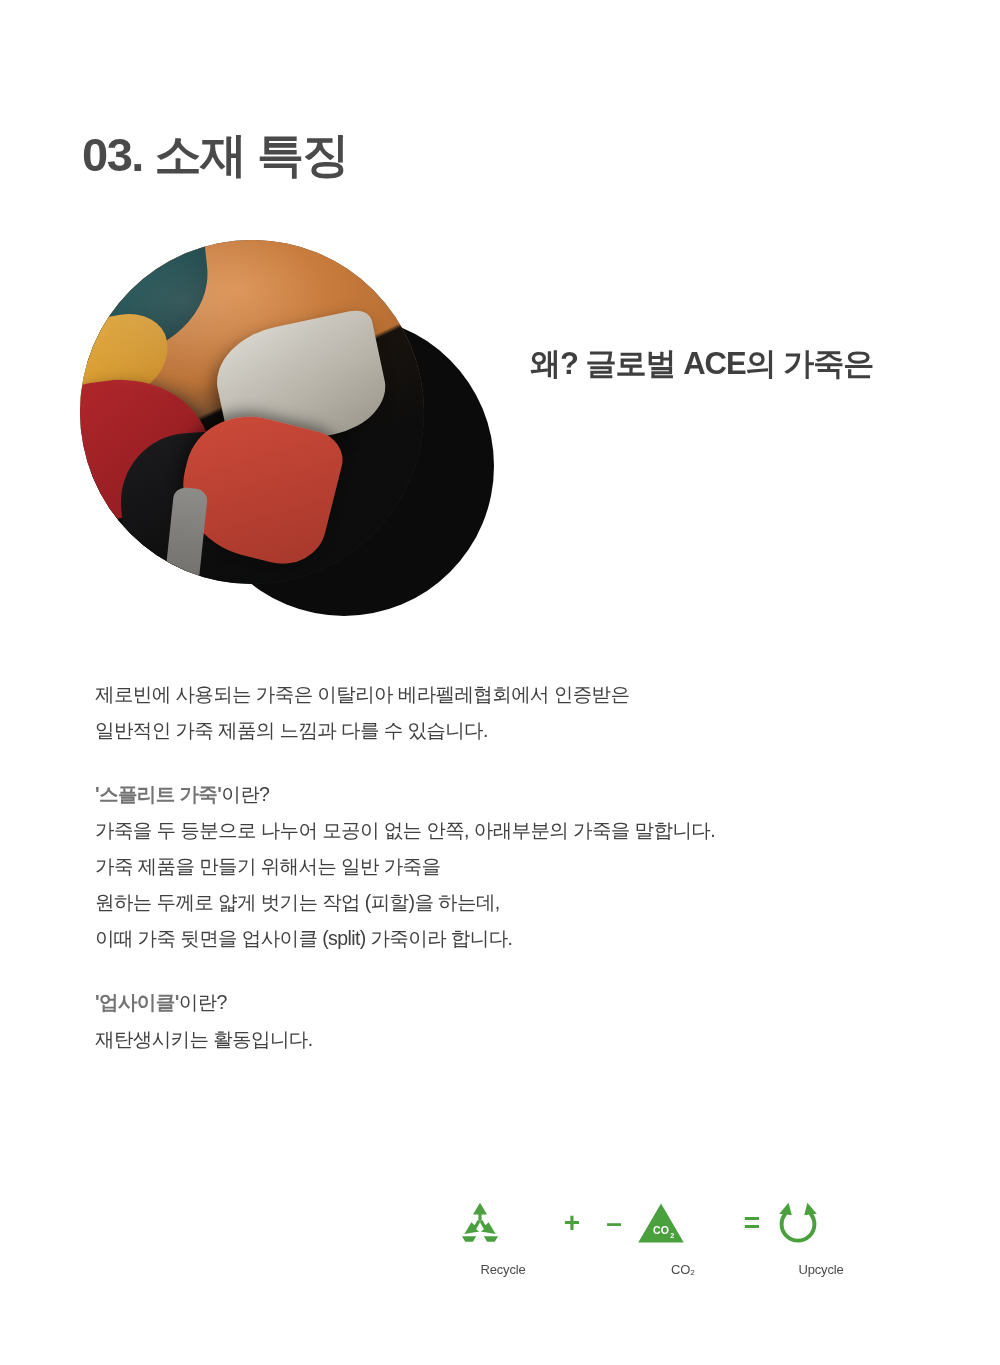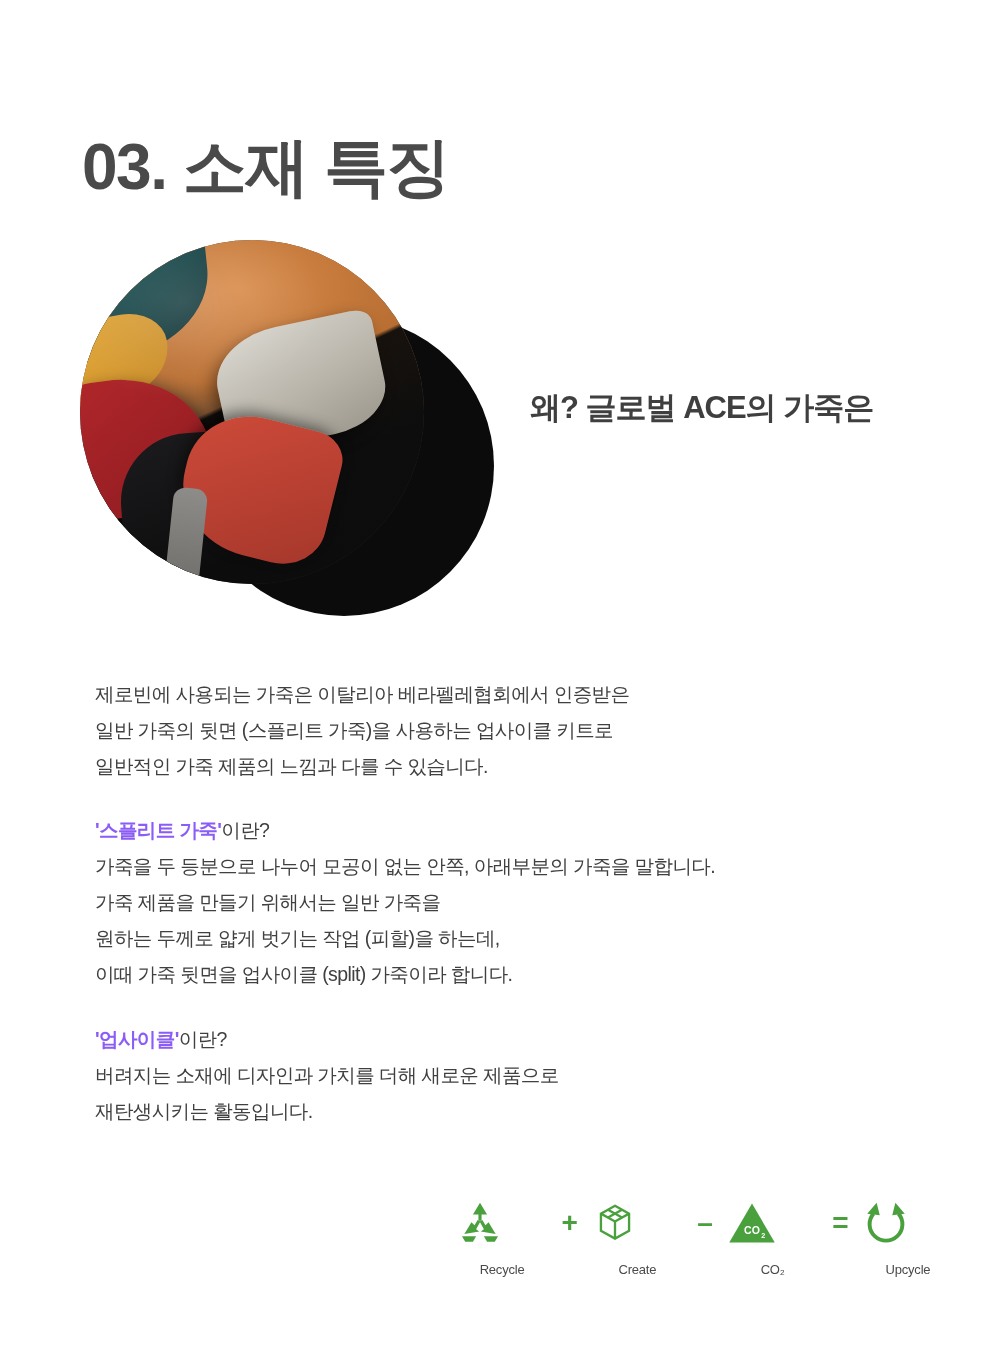--- a/index.html
+++ b/index.html
@@ -15,21 +15,21 @@
     height: 1365px;
     overflow: hidden;
     background: #ffffff;
   }
 
   
   .section-title {
     position: absolute;
     left: 82px;
     top: 124px;
-    font-size: 64px;
+    font-size: 47px;
     font-weight: bold;
     letter-spacing: -1.5px;
     color: #4a4a4a;
     white-space: nowrap;
   }
 
   
   .hero-wrap {
     position: absolute;
     left: 72px;
@@ -121,38 +121,37 @@
   .question {
     position: absolute;
     left: 530px;
     top: 340px;
     font-size: 31px;
     font-weight: bold;
     line-height: 1.55;
     letter-spacing: -1px;
     color: #3f3f3f;
     white-space: nowrap;
-    margin-top: 44px;
   }
 
   
   .body-copy {
     position: absolute;
     left: 80px;
     top: 676px;
     width: 840px;
     color: #404040;
     font-size: 19.5px;
     line-height: 1.85;
     letter-spacing: -0.6px;
   }
   .para { margin-bottom: 28px; margin-left: 15px; }
   .para:last-child { margin-bottom: 0; }
   .para .line { white-space: nowrap; }
-  .para .lead { font-weight: bold; color: #8b5cf6; }
+  .para .lead { font-weight: bold; color: #737373; }
 
   
   .formula {
     position: absolute;
     left: 455px;
     top: 1196px;
     width: 500px;
     height: 110px;
     display: flex;
     align-items: flex-start;
@@ -208,35 +207,33 @@
   </div>
 
   <div class="question">
     <div>왜? 글로벌 ACE의 가죽은</div>
   </div>
 
   <div class="body-copy">
 
     <div class="para">
       <div class="line">제로빈에 사용되는 가죽은 이탈리아 베라펠레협회에서 인증받은</div>
-      <div class="line">일반 가죽의 뒷면 (스플리트 가죽)을 사용하는 업사이클 키트로</div>
       <div class="line">일반적인 가죽 제품의 느낌과 다를 수 있습니다.</div>
     </div>
 
     <div class="para">
       <div class="line"><span class="lead">'스플리트 가죽'</span><span>이란?</span></div>
       <div class="line">가죽을 두 등분으로 나누어 모공이 없는 안쪽, 아래부분의 가죽을 말합니다.</div>
       <div class="line">가죽 제품을 만들기 위해서는 일반 가죽을</div>
       <div class="line">원하는 두께로 얇게 벗기는 작업 (피할)을 하는데,</div>
       <div class="line">이때 가죽 뒷면을 업사이클 (split) 가죽이라 합니다.</div>
     </div>
 
     <div class="para">
       <div class="line"><span class="lead">'업사이클'</span><span>이란?</span></div>
-      <div class="line">버려지는 소재에 디자인과 가치를 더해 새로운 제품으로</div>
       <div class="line">재탄생시키는 활동입니다.</div>
     </div>
 
   </div>
 
   <div class="formula">
 
     <div class="fitem">
       <div class="ficon">
         <svg width="50" height="50" viewBox="0 0 64 64" aria-hidden="true">
@@ -247,34 +244,20 @@
             <path d="M9 49 h18 l-4 7 H13 Z"></path>
             <path d="M55 49 H37 l4 7 h10 Z"></path>
           </g>
         </svg>
       </div>
       <div class="flabel">Recycle</div>
     </div>
 
     <div class="fop">+</div>
 
-    <div class="fitem">
-      <div class="ficon">
-        <svg width="50" height="50" viewBox="0 0 64 64" aria-hidden="true">
-          <g fill="none" stroke="#49a03d" stroke-width="3">
-            <path d="M32 10 L50 20 L50 42 L32 52 L14 42 L14 20 Z"></path>
-            <path d="M14 20 L32 30 L50 20"></path>
-            <path d="M32 30 L32 52"></path>
-            <path d="M23 15 L41 25"></path>
-            <path d="M41 15 L23 25"></path>
-          </g>
-        </svg>
-      </div>
-      <div class="flabel">Create</div>
-    </div>
 
     <div class="fop">–</div>
 
     <div class="fitem">
       <div class="ficon">
         <svg width="52" height="50" viewBox="0 0 64 60" aria-hidden="true">
           <path d="M32 6 L60 54 L4 54 Z" fill="#49a03d"></path>
           <text x="32" y="44" text-anchor="middle" font-family="Liberation Sans, sans-serif" font-size="13" font-weight="bold" fill="#ffffff">CO</text>
           <text x="46" y="48" text-anchor="middle" font-family="Liberation Sans, sans-serif" font-size="9" font-weight="bold" fill="#ffffff">2</text>
         </svg>

